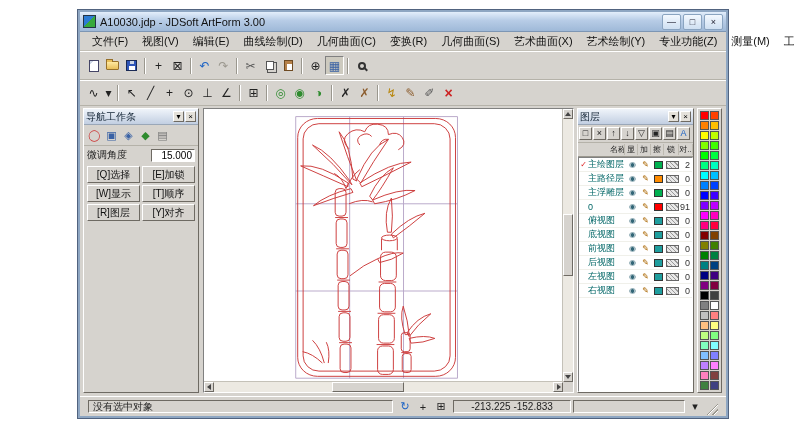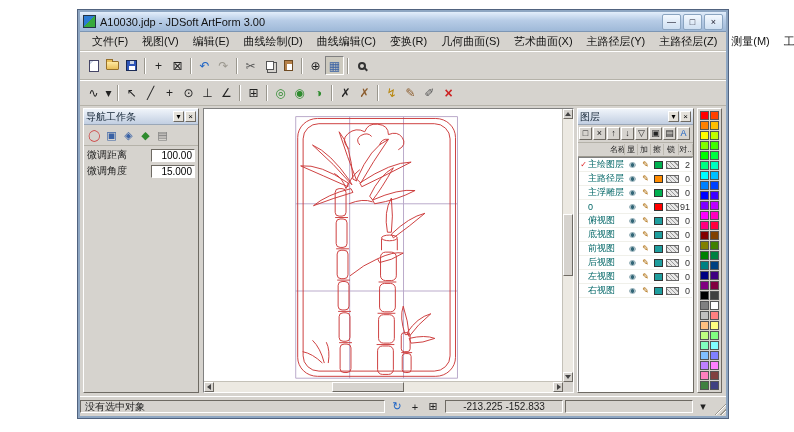--- a/index.html
+++ b/index.html
@@ -114,21 +114,21 @@
   .lhatch{width:13px;height:8px;border:1px solid #666;box-sizing:border-box;margin:0 auto;
     background:repeating-linear-gradient(45deg,#999 0,#999 1px,#e8e8e8 1px,#e8e8e8 3px);}
   .lcount{text-align:right;padding-right:2px;color:#333;}
   
   .palette{position:absolute;right:4px;top:2px;bottom:3px;width:25px;background:#d6d3ce;
     border:1px solid;border-color:#fff #6e6a63 #6e6a63 #fff;box-sizing:border-box;
     padding:2px 1px;display:flex;flex-wrap:wrap;gap:1px;align-content:flex-start;justify-content:center;}
   .swatch{width:9px;height:9px;border:1px solid #555;box-sizing:border-box;}
   
   .statusbar{height:17px;flex:0 0 17px;display:flex;align-items:center;gap:2px;
-    padding:1px 0;border-top:1px solid #fff;font-size:10px;color:#222;}
+    padding:1px 8px;border-top:1px solid #fff;font-size:10px;color:#222;}
   .scell{height:13px;display:flex;align-items:center;padding:0 4px;box-sizing:border-box;
     border:1px solid;border-color:#6e6a63 #fff #fff #6e6a63;white-space:nowrap;overflow:hidden;}
   .scell.msg{width:305px;}
   .scell.coords{width:118px;justify-content:center;}
   .scell.fill{flex:1;}
   .sicons{display:flex;gap:2px;margin:0 2px;}
   .sbtn{width:16px;height:13px;display:flex;align-items:center;justify-content:center;font-size:11px;cursor:default;}
   .grip{width:13px;height:13px;align-self:flex-end;
     background:repeating-linear-gradient(135deg,#d6d3ce 0 2px,#9a978e 2px 3px,#fff 3px 4px);
     clip-path:polygon(100% 0,100% 100%,0 100%);}
@@ -148,26 +148,26 @@
       <span class="wbtn">×</span>
     </span>
   </div>
 
   <div class="menubar">
     <span class="mitems">
           <span class="mitem">文件(F)</span>
           <span class="mitem">视图(V)</span>
           <span class="mitem">编辑(E)</span>
           <span class="mitem">曲线绘制(D)</span>
-          <span class="mitem">曲线编辑(C)</span>
+          <span class="mitem">几何曲面(C)</span>
           <span class="mitem">变换(R)</span>
           <span class="mitem">几何曲面(S)</span>
           <span class="mitem">艺术曲面(X)</span>
-          <span class="mitem">主路径层(Y)</span>
-          <span class="mitem">主路径层(Z)</span>
+          <span class="mitem">艺术绘制(Y)</span>
+          <span class="mitem">专业功能(Z)</span>
           <span class="mitem">测量(M)</span>
           <span class="mitem">工具(T)</span>
         </span>
 
   </div>
 
   <div class="toolbar tb1">
         <span class="tbtn">
           <span class="glyph ic-page"></span>
         </span>
@@ -294,27 +294,31 @@
               <span class="glyph" style="color: rgb(58, 98, 165);">◈</span>
             </span>
             <span class="tbtn">
               <span class="glyph" style="color: rgb(46, 139, 46);">◆</span>
             </span>
             <span class="tbtn">
               <span class="glyph" style="color: rgb(119, 119, 119);">▤</span>
             </span>
           </div>
       <div class="frow">
-        <span class="flabel">微调距离</span>
-        <span class="fval">100.00</span>
-      </div>
-      <div class="frow">
         <span class="flabel">微调角度</span>
         <span class="fval">15.000</span>
       </div>
+      <div class="navbtns">
+            <button class="navbtn">[Q]选择</button>
+            <button class="navbtn">[E]加锁</button>
+            <button class="navbtn">[W]显示</button>
+            <button class="navbtn">[T]顺序</button>
+            <button class="navbtn">[R]图层</button>
+            <button class="navbtn">[Y]对齐</button>
+          </div>
     </div>
 
     <div class="canvaswrap">
       <div class="canvasarea">
         <svg id="draw-svg" viewBox="0 0 364 288" preserveAspectRatio="none">
           <g class="grid">
             <path d="M93,8 V284 M147.7,8 V284 M202.3,8 V284 M257,8 V284
                      M93,8 H257 M93,100 H257 M93,192 H257 M93,284 H257"></path>
           </g>
           <g class="red">

